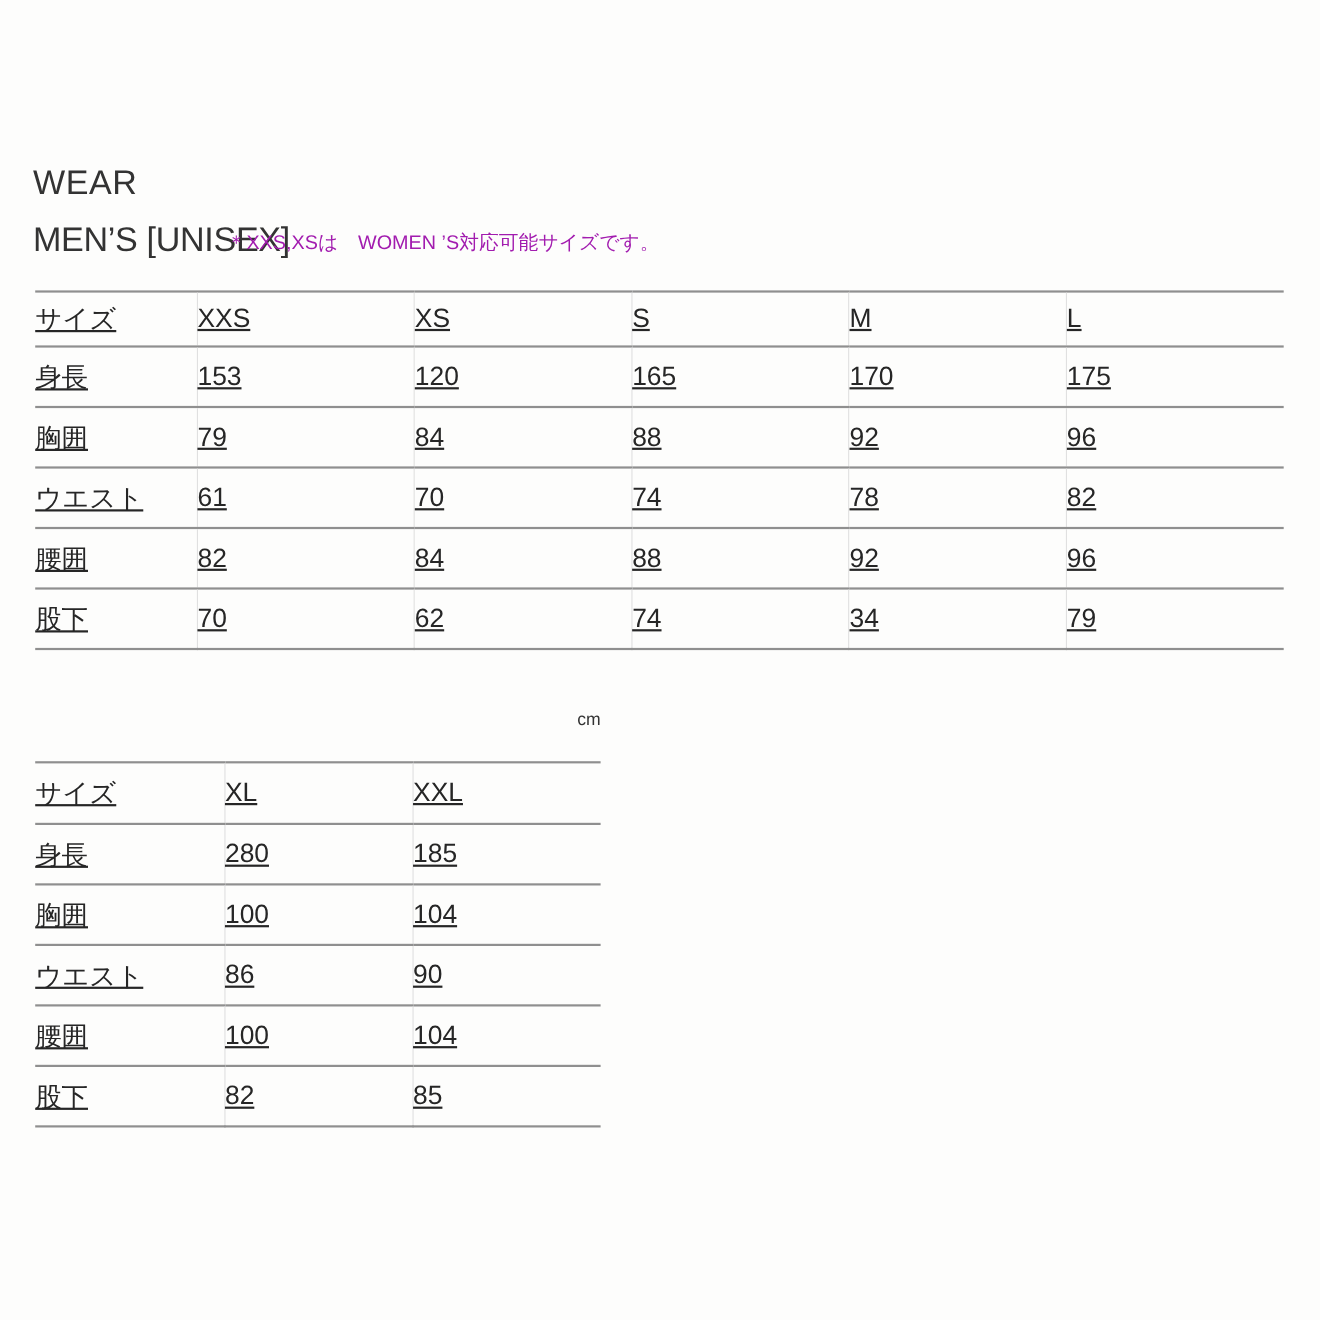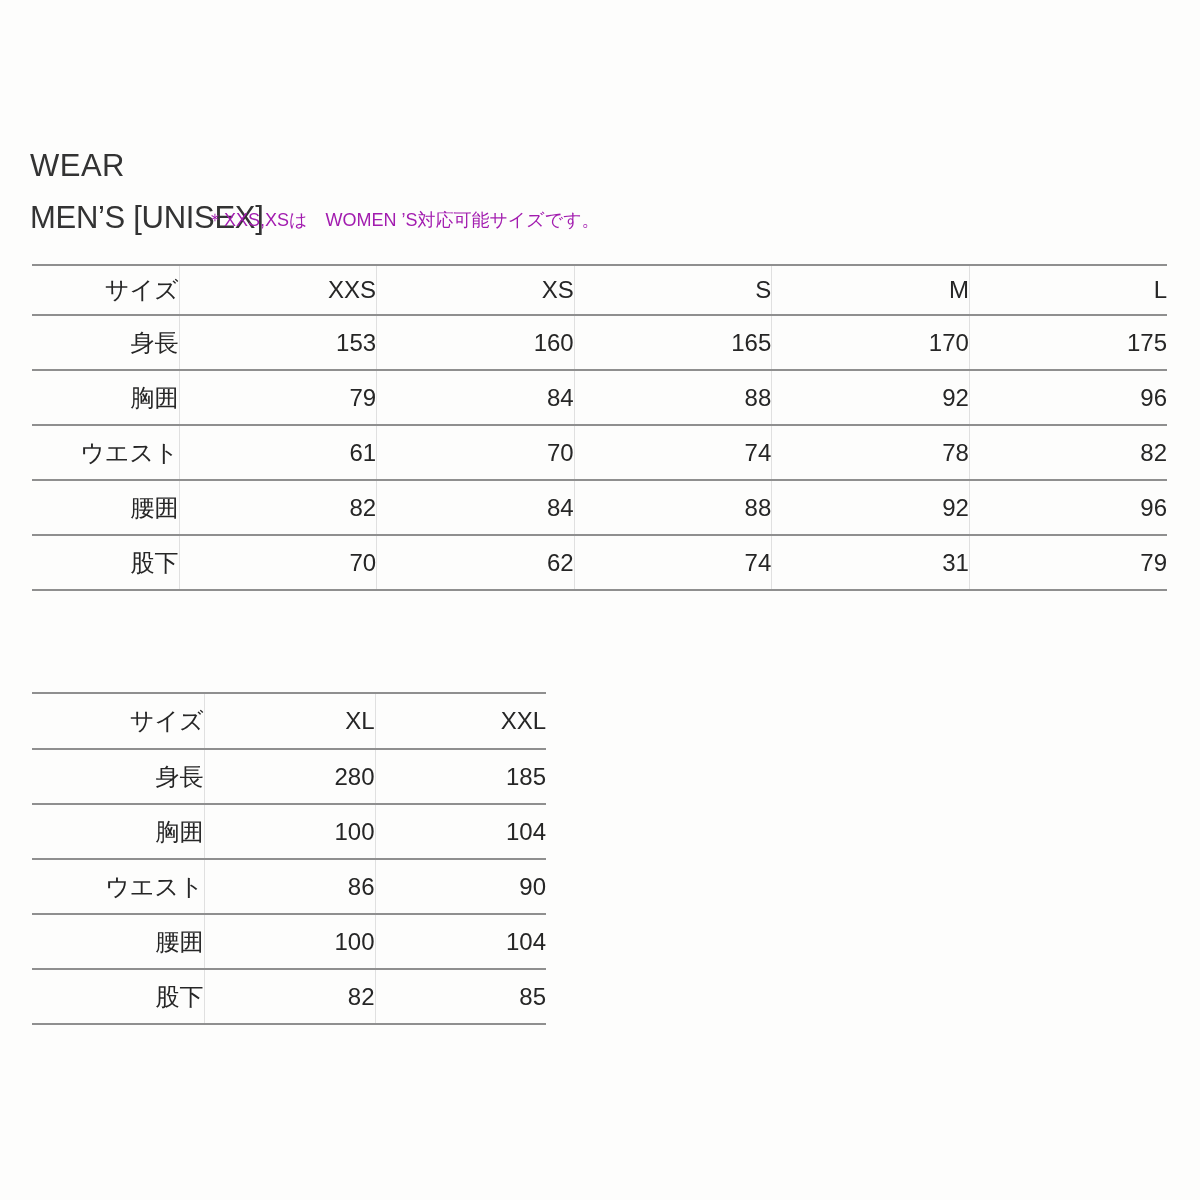--- a/index.html
+++ b/index.html
@@ -61,25 +61,26 @@
     width: 1135px;
   }
   .t2 {
     left: 32px;
     top: 692px;
     width: 514px;
   }
   th, td {
     padding: 0;
     font-weight: normal;
-    text-align: right;
+    text-align: left;
     vertical-align: middle;
     font-size: 24px;
     color: #262626;
     border-top: 2px solid #8f8f8f;
+    text-decoration: underline;
   }
   tr > *:not(:first-child) {
     border-left: 1px solid #e0e0e0;
   }
   .t1 thead tr { height: 50px; }
   .t1 tbody tr { height: 55px; }
   .t2 thead tr { height: 56px; }
   .t2 tbody tr { height: 55px; }
   .unit-label {
     position: absolute;
@@ -118,21 +119,21 @@
         <th>XS</th>
         <th>S</th>
         <th>M</th>
         <th>L</th>
       </tr>
     </thead>
     <tbody>
       <tr>
         <th>身長</th>
         <td>153</td>
-        <td>160</td>
+        <td>120</td>
         <td>165</td>
         <td>170</td>
         <td>175</td>
       </tr>
       <tr>
         <th>胸囲</th>
         <td>79</td>
         <td>84</td>
         <td>88</td>
         <td>92</td>
@@ -152,26 +153,27 @@
         <td>84</td>
         <td>88</td>
         <td>92</td>
         <td>96</td>
       </tr>
       <tr>
         <th>股下</th>
         <td>70</td>
         <td>62</td>
         <td>74</td>
-        <td>31</td>
+        <td>34</td>
         <td>79</td>
       </tr>
     </tbody>
   </table>
 
+  <div class="unit-label">cm</div>
 
   <table class="t2">
     <colgroup>
       <col style="width:172px">
       <col>
         <col>
     </colgroup>
     <thead>
       <tr>
         <th>サイズ</th>

